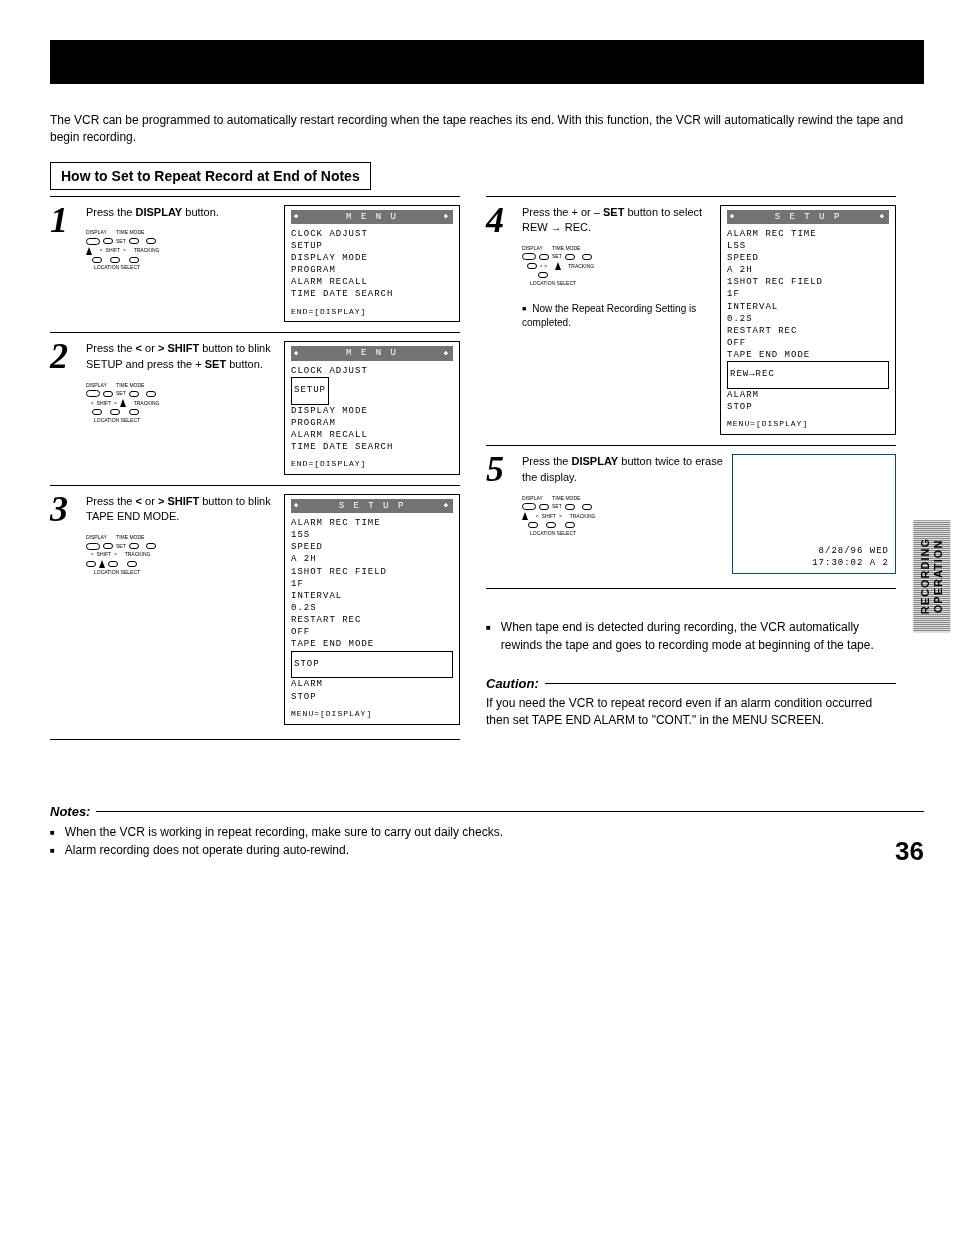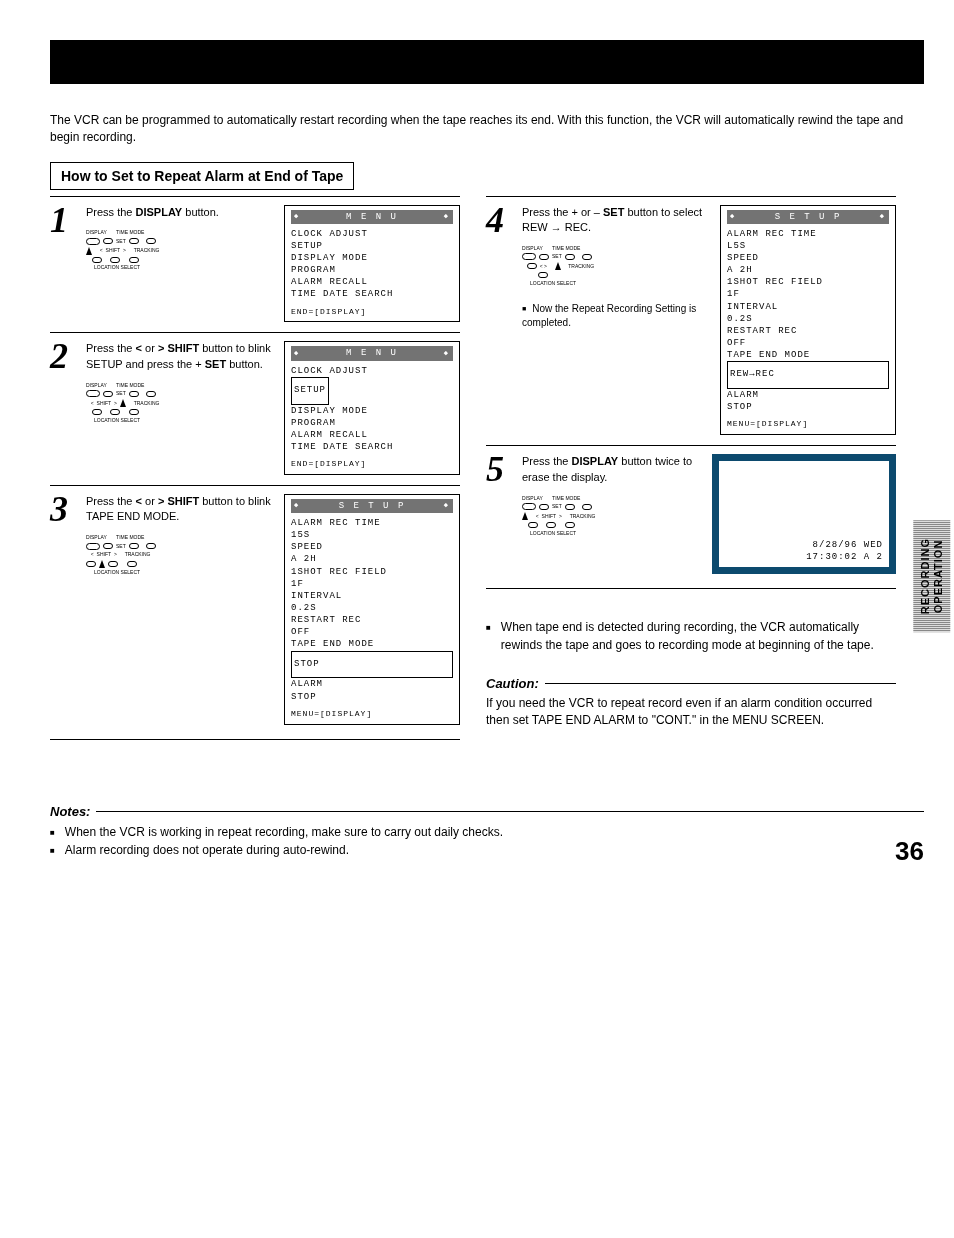--- a/index.html
+++ b/index.html
@@ -123,23 +123,23 @@
     padding: 8px 2px;
     display: inline-block;
     line-height: 1.1;
   }
   .osd .footer {
     text-align: left;
     margin-top: 6px;
     font-size: 8px;
   }
   .osd-blank {
-    width: 184px;
+    width: 164px;
     flex-shrink: 0;
-    border: 7px solid #0c4a6e;
+    border: 1px solid #0c4a6e;
     height: 120px;
     font-family: "Courier New", monospace;
     font-size: 9px;
     letter-spacing: 1px;
     position: relative;
   }
   .osd-blank .ts {
     position: absolute;
     right: 6px;
     bottom: 4px;
@@ -252,21 +252,21 @@
 </style>
 </head>
 <body>
 
 
 
 <div class="black-bar"></div>
 
 <div class="intro">The VCR can be programmed to automatically restart recording when the tape reaches its end. With this function, the VCR will automatically rewind the tape and begin recording.</div>
 
-<div class="howto-box">How to Set to Repeat Alarm at End of Tape</div>
+<div class="howto-box">How to Set to Repeat Record at End of Notes</div>
 
 <div class="columns">
 
   <div class="col">
 
     <div class="step">
       <div class="step-num">1</div>
       <div class="step-body">
         <div class="step-text">
           <span>Press the </span><span class="strong">DISPLAY</span><span> button.</span>

